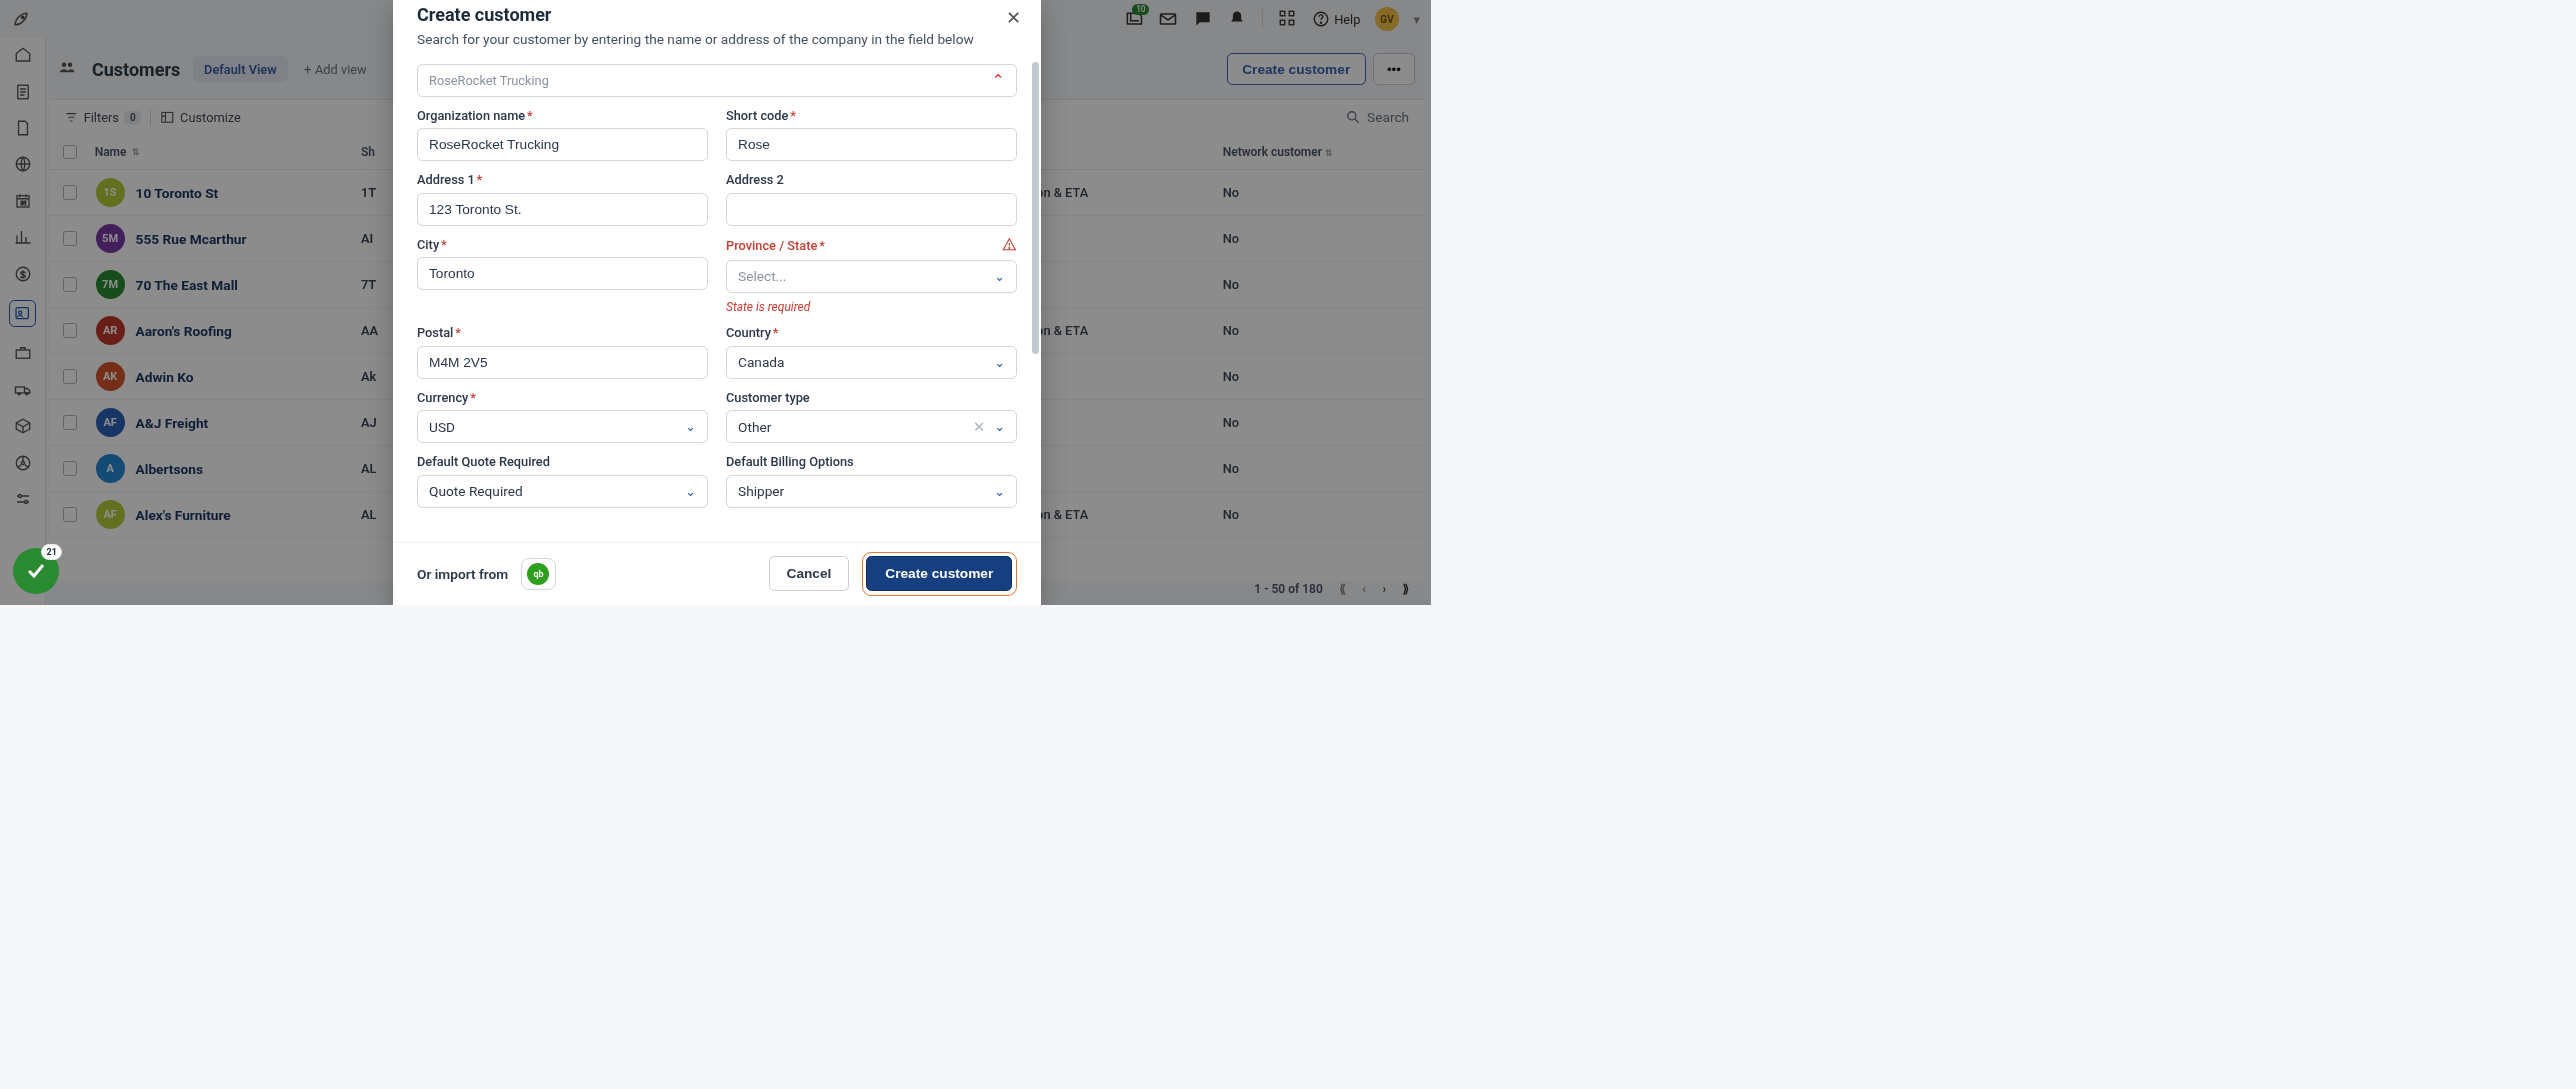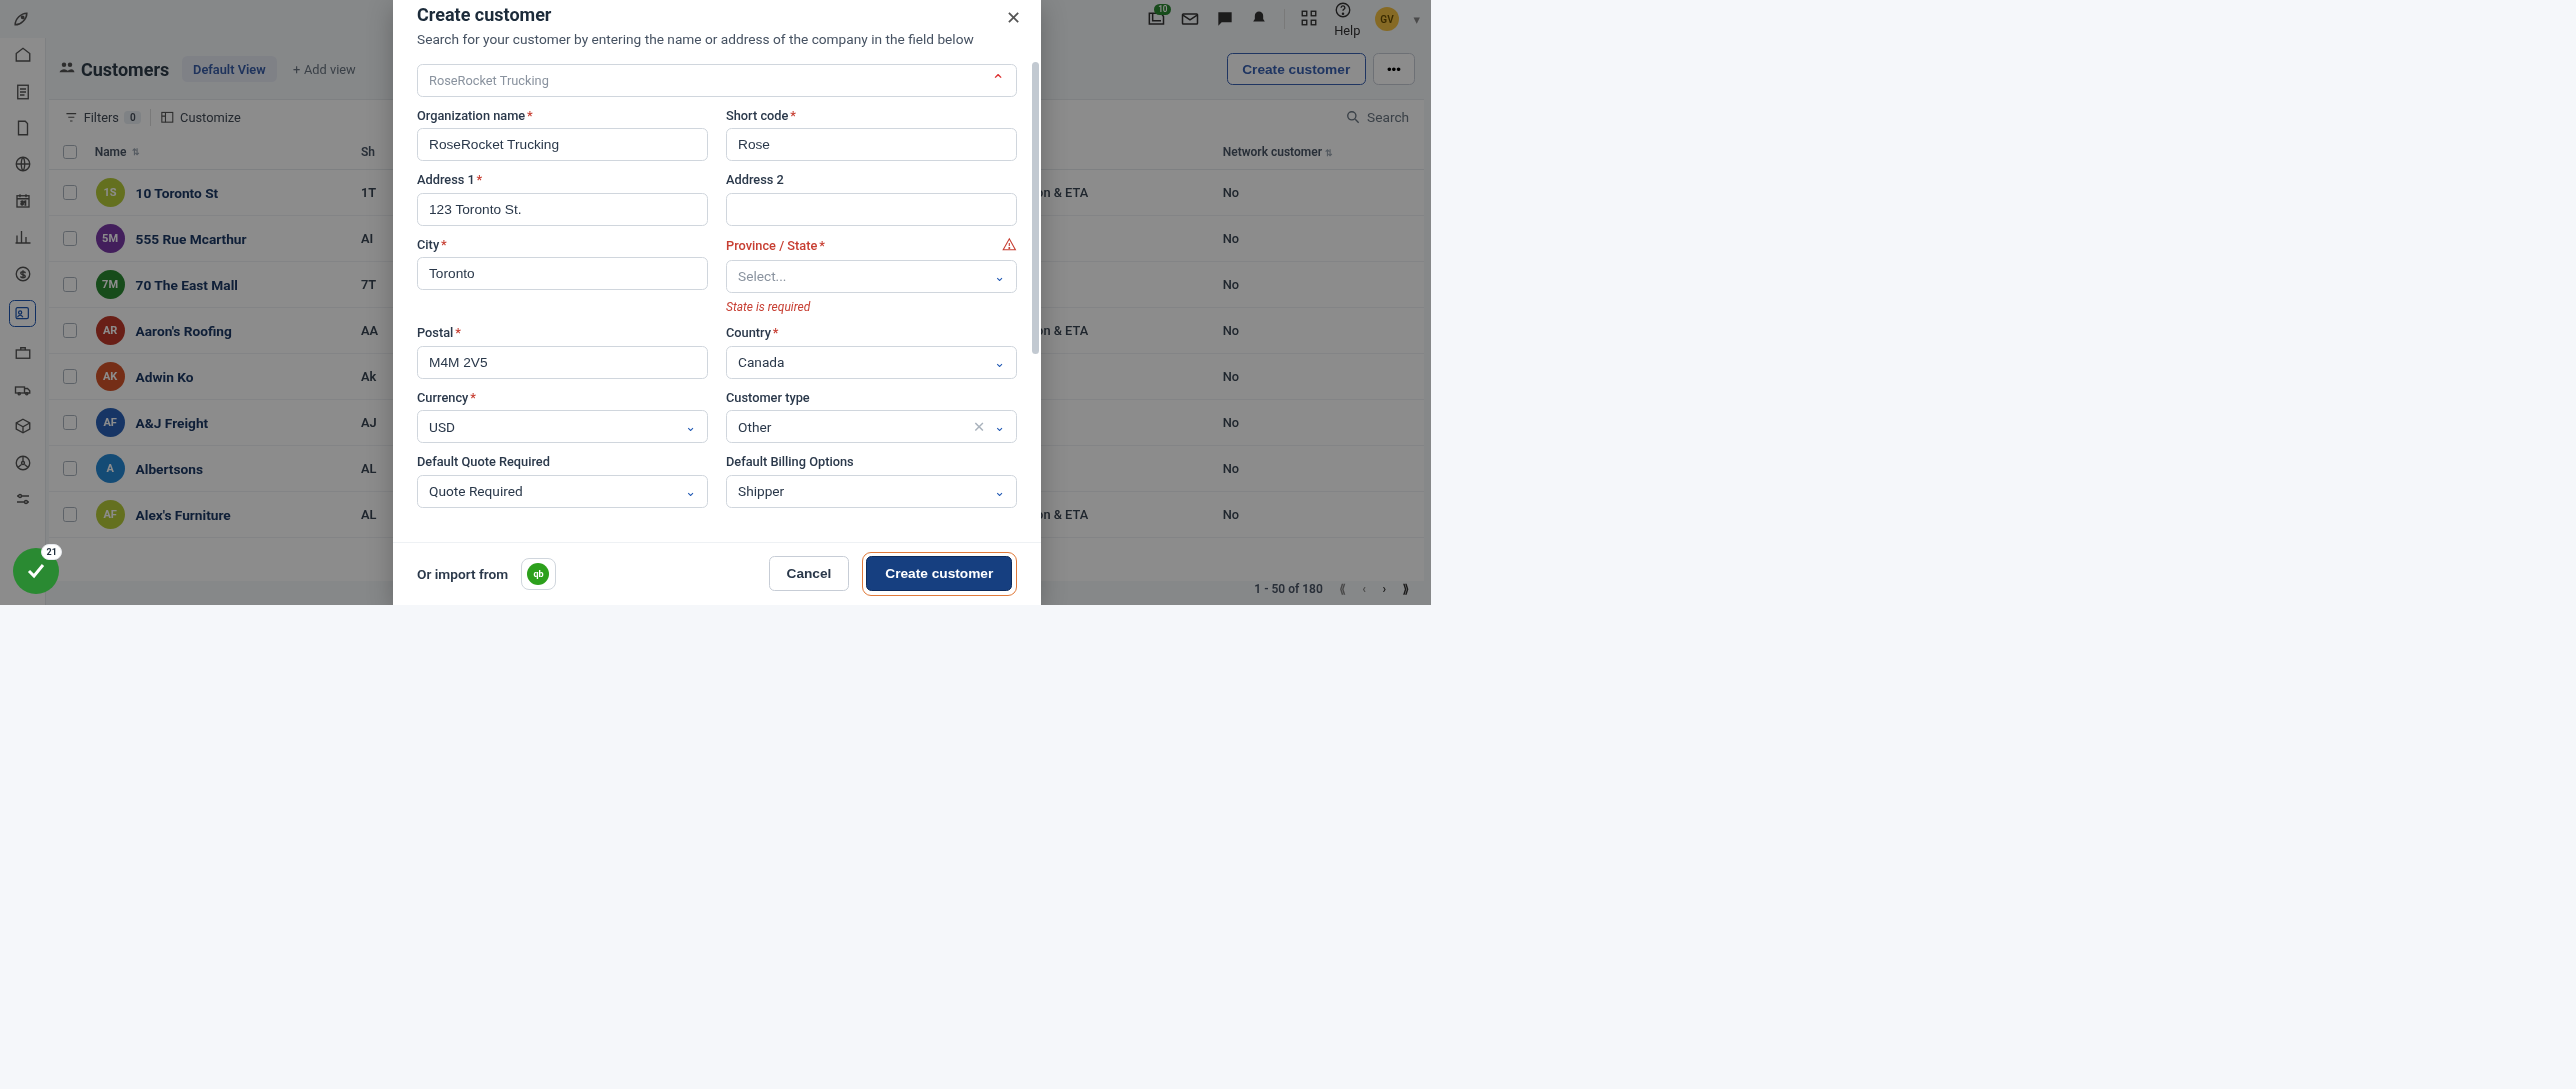--- a/index.html
+++ b/index.html
@@ -3,32 +3,32 @@
 <meta charset="utf-8">
 <style>
   * { box-sizing: border-box; margin: 0; padding: 0; }
   body { font-family: -apple-system, BlinkMacSystemFont, "Segoe UI", Roboto, Arial, sans-serif; font-size: 12.8px; color: #1c2b3a; background: #f5f7fa; width: 1431px; height: 605px; overflow: hidden; position: relative; }
 
   
   .topbar { position: absolute; top: 0; right: 0; height: 38px; display: flex; align-items: center; gap: 14.6px; padding-right: 11px; }
   .topbar .icon { width: 20px; height: 20px; color: #333; position: relative; }
   .badge10 { position: absolute; top: -5.5px; right: -5.5px; background: #2a8a32; color: #fff; font-size: 8.2px; padding: 0.9px 3.7px; border-radius: 7.3px; font-weight: 600; }
   .avatar { width: 24px; height: 24px; border-radius: 50%; background: #f4c244; display: flex; align-items: center; justify-content: center; font-size: 10px; font-weight: 600; color: #6b4e00; }
-  .help-link { display:flex; gap:4px; color:#333; font-size:12.8px;flex-direction:column; }
+  .help-link { display:flex; align-items:center; gap:4px; color:#333; font-size:12.8px; }
   .sep { width:0.9px; height:20px; background:#ddd; }
   .rocket-logo { position:absolute; top:9px; left:11px; }
 
   
   .leftnav { position: absolute; left: 0; top: 38px; width: 46px; height: calc(100% - 38px); background: #fff; border-right: 0.9px solid #e6e9ed; display: flex; flex-direction: column; align-items: center; gap: 16.4px; padding-top: 7.3px; }
   .nav-icon { width: 20px; height: 20px; color: #555; display:flex; align-items:center; justify-content:center; }
   .nav-icon.active { border: 1.4px solid #1e57b3; border-radius: 5.5px; padding: 3.7px; width:27px; height:27px; }
 
   
   .page-header { position: absolute; left: 49px; top: 46px; right: 7.3px; display: flex; align-items: center; padding: 7.3px 9px; }
-  .page-header .title { display: flex; align-items: center; gap: 5px; font-size: 18px; font-weight: 700; color: #2e3d4a; }
+  .page-header .title { display: flex; align-items: center; gap: 16px; font-size: 18px; font-weight: 700; color: #2e3d4a; }
   .page-header .chip { background: #e7ecf5; color: #3a5ea8; font-size: 12.8px; font-weight:600; padding: 5.5px 11px; border-radius: 5.5px; margin-left: 12.8px; }
   .page-header .addview { margin-left: 16.4px; color: #6a7682; font-size:12.8px; display:flex; align-items:center; gap:3.7px;}
   .btn-outline { border: 0.9px solid #3962b2; color: #3962b2; background: #fff; font-weight: 600; padding: 7.3px 14.6px; border-radius: 5.5px; font-size:13.7px; }
   .btn-icon-only { border: 0.9px solid #c7cdd6; background:#fff; padding: 7.3px 12.8px; border-radius:5.5px; }
   .search-box { display:flex; align-items:center; gap:5.5px; color:#6a7682; font-size:13.7px; margin-left:auto; }
 
   
   .toolbar { position:absolute; left:49px; top:99px; right:7.3px; height:37px; border:0.9px solid #e6e9ed; border-right:0; border-left:0; display:flex; align-items:center; padding:0 14.6px; gap:9px; font-size:12.8px; color:#424b57; background:#fff; }
   .toolbar .pill { display:flex; align-items:center; gap:5.5px; }
   .toolbar .count { background:#e8edf3; padding:0.9px 5.5px; border-radius:3.7px; font-size:10px; font-weight:600; }

